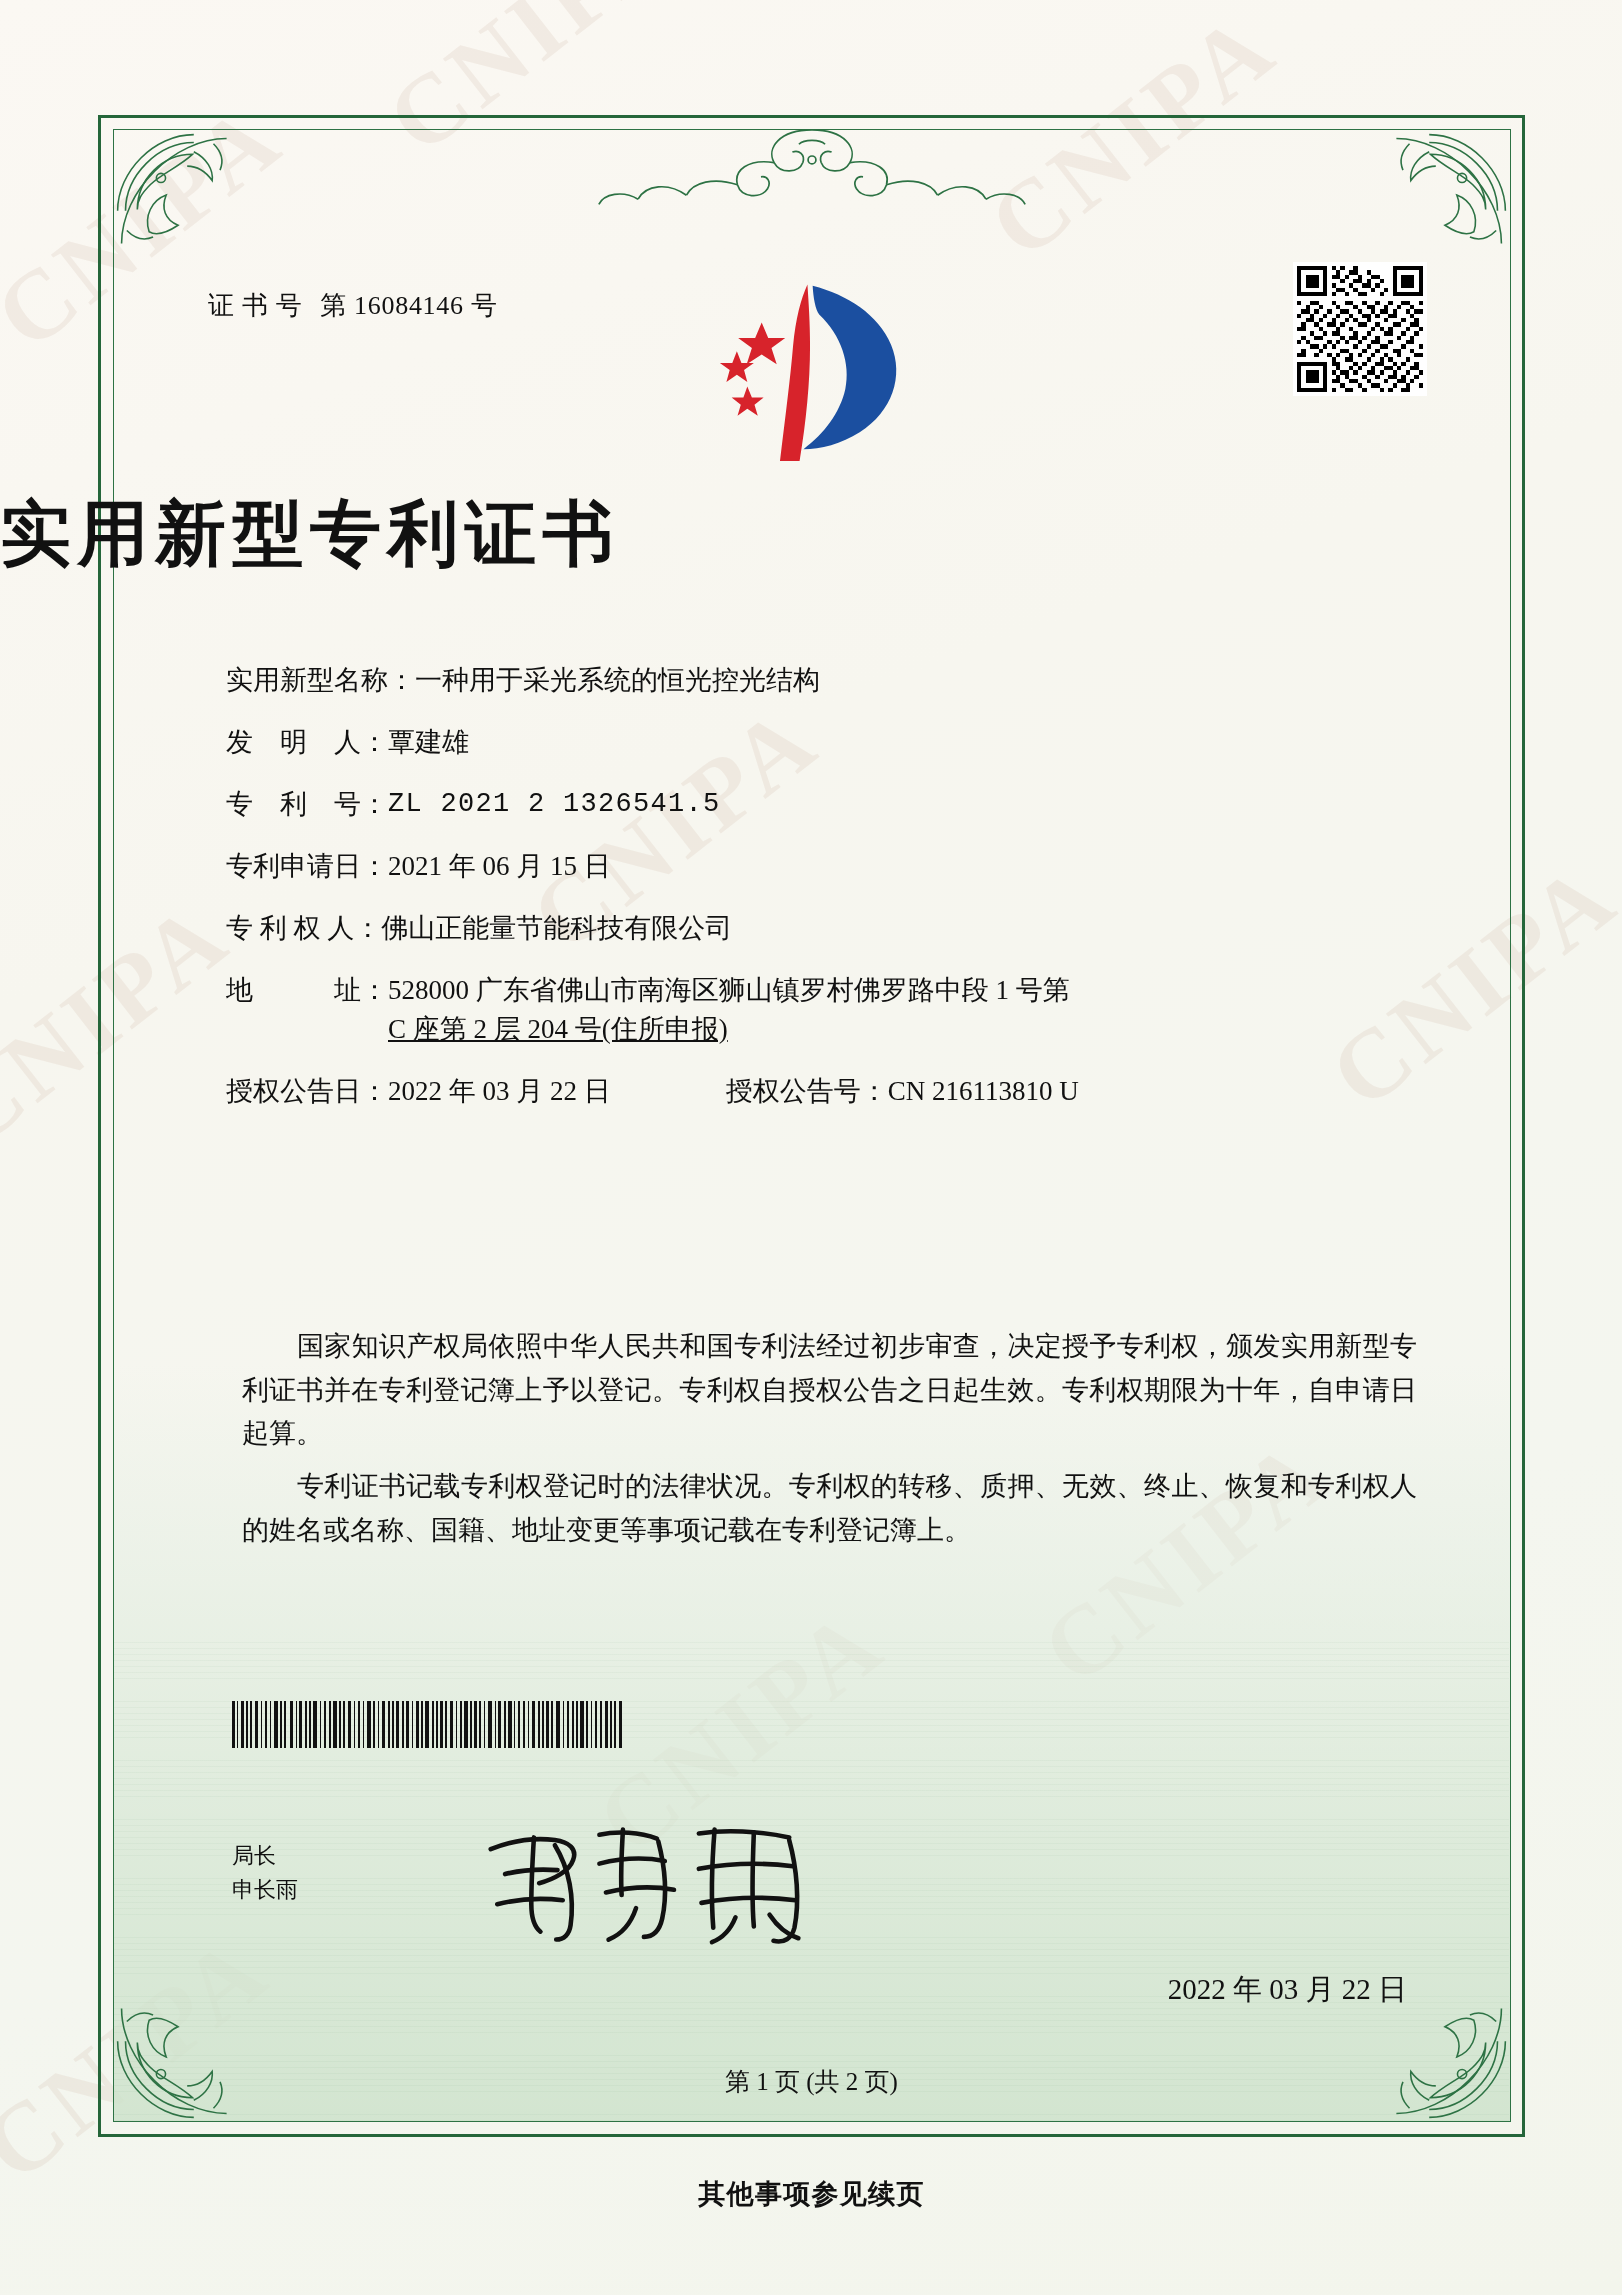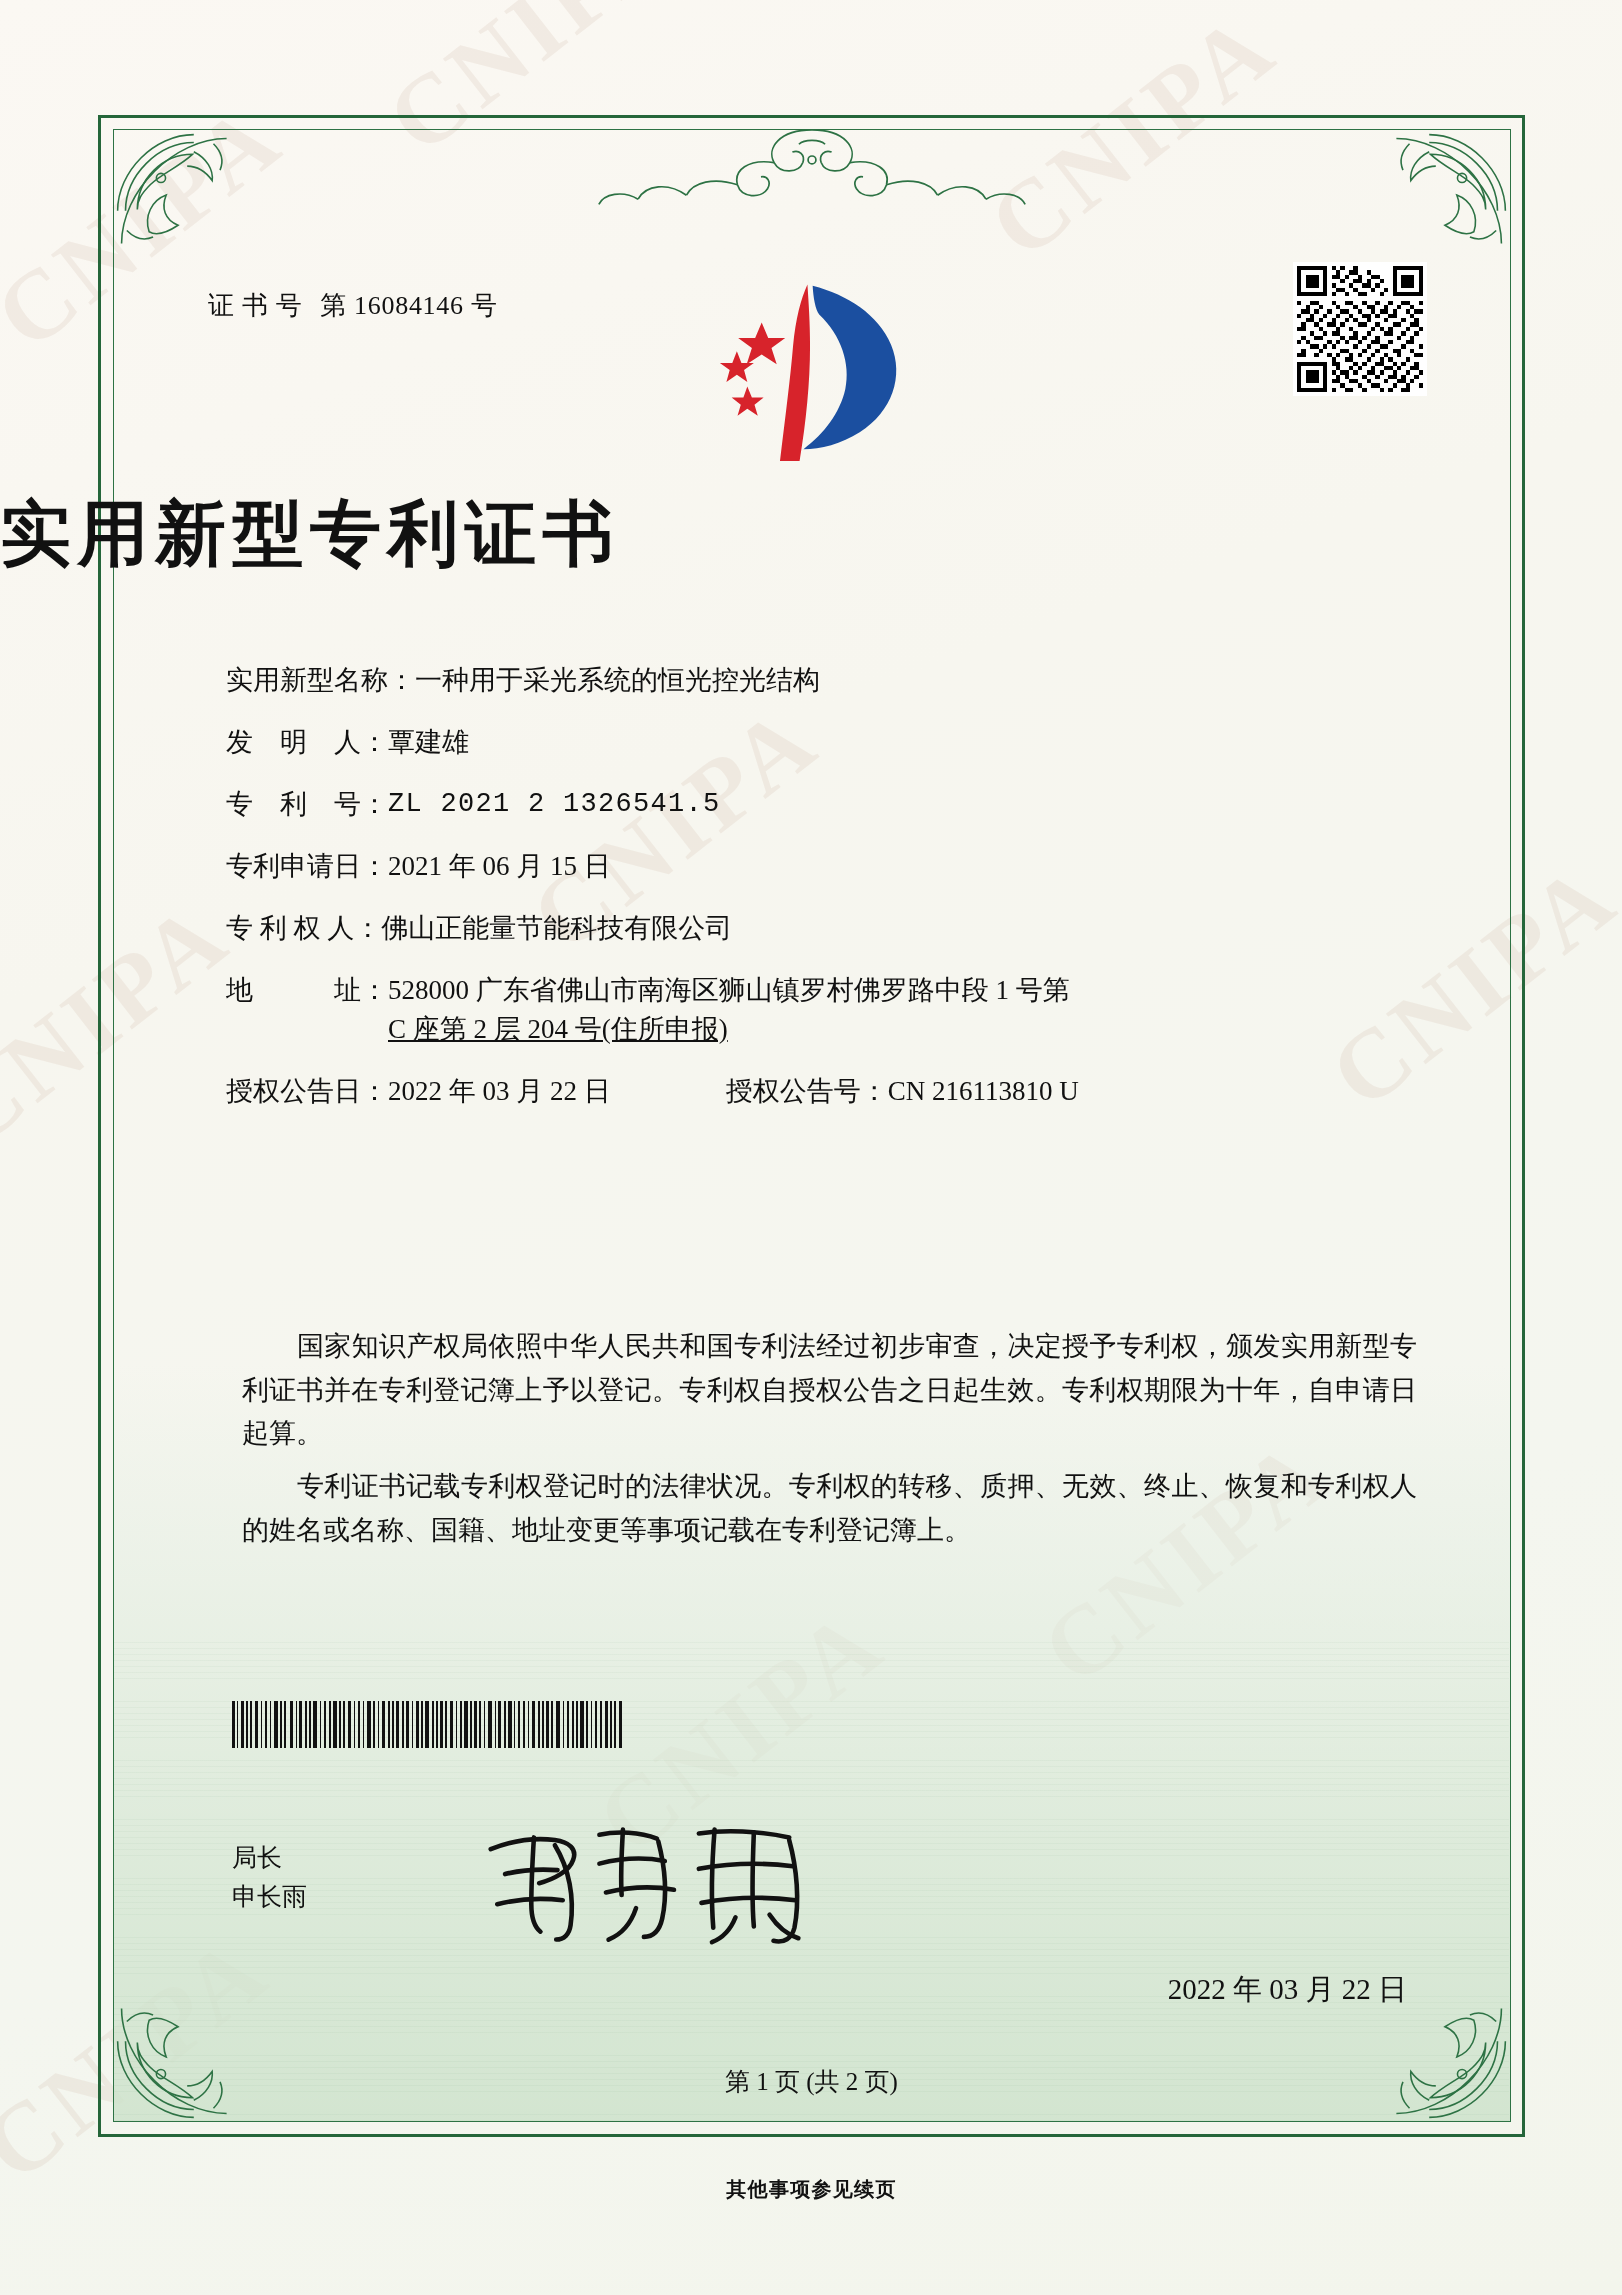--- a/index.html
+++ b/index.html
@@ -209,21 +209,21 @@
     top: 1701px;
     width: 419px;
     height: 47px;
   }
 
   
   .sig-block {
     position: absolute;
     left: 232px;
     top: 1839px;
-    font-size: 25px;
+    font-size: 22px;
     line-height: 1.55;
     color: #111;
   }
   .signature {
     position: absolute;
     left: 471px;
     top: 1806px;
     width: 406px;
     height: 144px;
   }
@@ -243,21 +243,21 @@
     text-align: center;
     font-size: 25px;
     color: #111;
   }
   .footer-note {
     position: absolute;
     left: 0;
     right: 0;
     top: 2176px;
     text-align: center;
-    font-size: 20px;
+    font-size: 27px;
     font-weight: 700;
     color: #111;
     letter-spacing: 1.3px;
   }
 </style>
 </head>
 <body>
 
 <div class="page">
 

